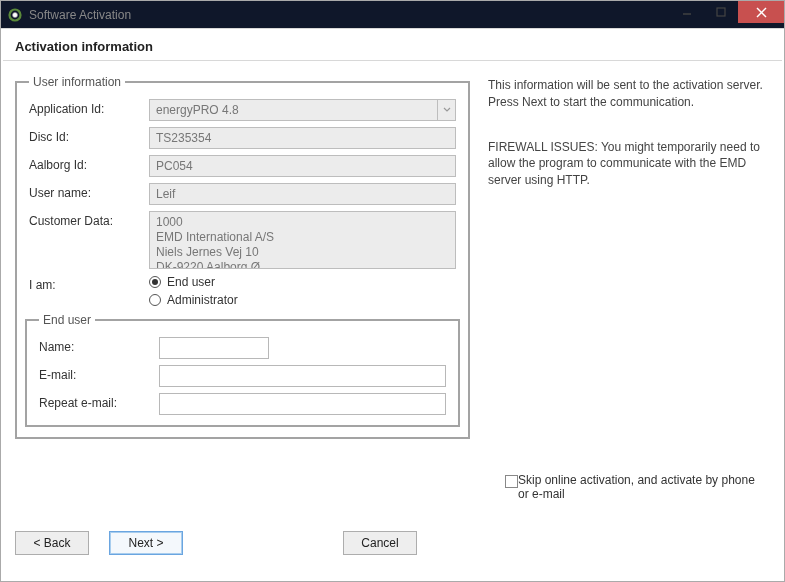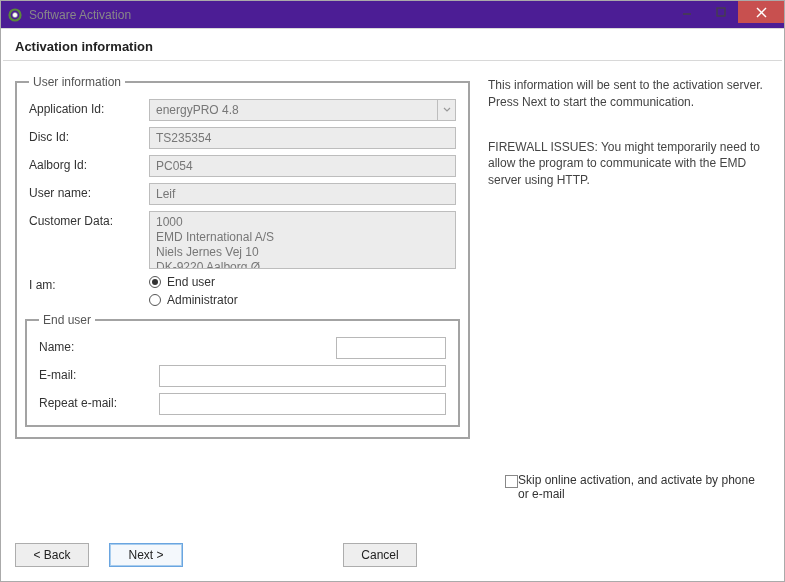--- a/index.html
+++ b/index.html
@@ -9,21 +9,21 @@
     font-size: 12px;
     background: #fff;
     color: #333;
     width: 785px;
     height: 582px;
     overflow: hidden;
     border: 1px solid #aaa;
   }
   .titlebar {
     height: 28px;
-    background: #4c1d95;
+    background: #0f172a;
     border-bottom: 1px solid #d8d8d8;
     display: flex;
     align-items: center;
     padding-left: 6px;
   }
   .titlebar .icon {
     width: 16px; height: 16px;
     margin-right: 6px;
     display: flex; align-items: center; justify-content: center;
   }
@@ -65,21 +65,20 @@
   }
   legend {
     color: #555;
     padding: 0 4px;
     font-size: 12px;
   }
   .row {
     display: flex;
     align-items: flex-start;
     margin-bottom: 6px;
-    justify-content: space-between;
   }
   .row label.lbl {
     width: 120px;
     padding-top: 3px;
     color: #333;
   }
   .ro {
     background: #ececec;
     border: 1px solid #bdbdbd;
     padding: 3px 6px;
@@ -127,21 +126,21 @@
   .skip-row {
     display:flex; align-items:flex-start; gap:0;
     position:absolute;
     left:504px; top:472px; width:262px;
   }
   .chk {
     width:13px;height:13px;border:1px solid #888;background:#fff;margin-top:2px;flex-shrink:0;
   }
   .btnbar {
     position:absolute;
-    left:14px; bottom:14px;
+    left:14px; bottom:26px;
     display:flex; gap:20px;
   }
   .btn {
     min-width:74px;
     height:24px;
     border:1px solid #adadad;
     background:#eee;
     display:flex;align-items:center;justify-content:center;
     font-size:12px; color:#222;
     padding: 0 12px;

